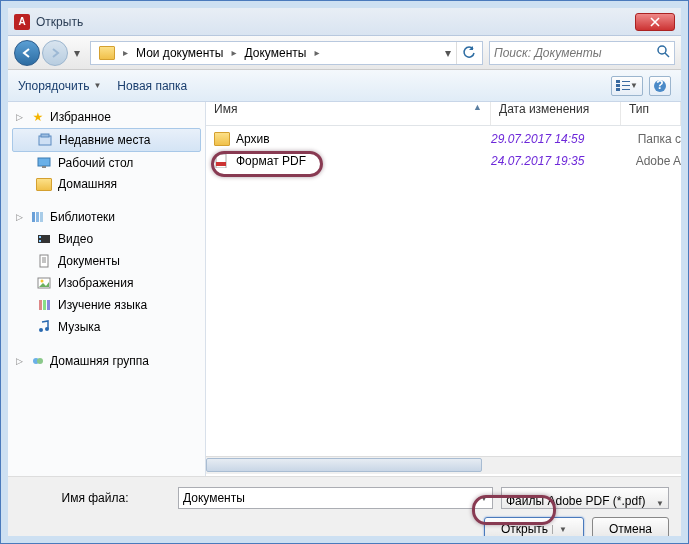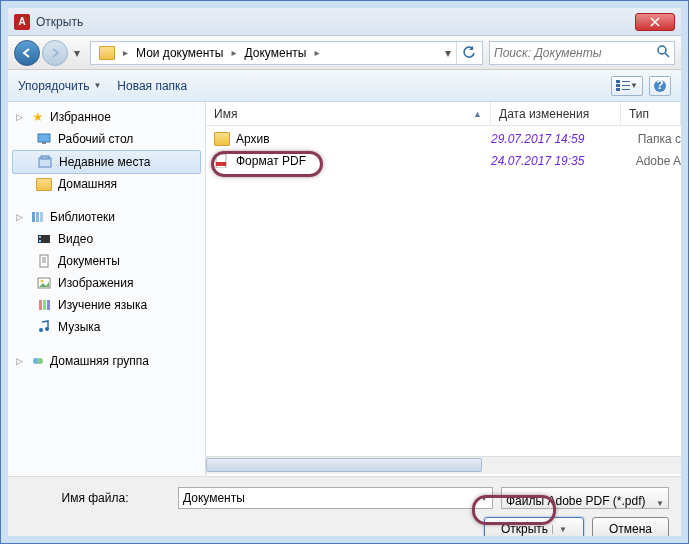--- a/index.html
+++ b/index.html
@@ -44,21 +44,21 @@
 .side-head .tri { color: #888; font-size: 9px; width: 10px; }
 .side-item { display: flex; align-items: center; gap: 6px; padding: 3px 8px 3px 28px; cursor: pointer; }
 .side-item.selected { background: linear-gradient(#e8f0fa,#d4e4f5); border: 1px solid #a8c8e8; border-radius: 2px; margin: 0 4px; padding-left: 24px; }
 .s-icon { width: 16px; height: 16px; display: flex; align-items: center; justify-content: center; font-size: 12px; }
 .star-ic { color: #f4b400; }
 .folder-ic { width: 16px; height: 13px; background: linear-gradient(#fce088,#f0c04a); border: 1px solid #d4a030; border-radius: 1px; }
 
 
 .filelist { flex: 1; display: flex; flex-direction: column; overflow: hidden; }
 .list-header { display: flex; border-bottom: 1px solid #e0e4e8; height: 24px; align-items: center; background: #fff; }
-.lh-col { padding: 0 8px; border-right: 1px solid #e8e8e8; height: 100%; display: flex; align-items: center; cursor: pointer; color: #333; }
+.lh-col { padding: 0 8px; border-right: 1px solid #e8e8e8; height: 100%; display: flex; cursor: pointer; color: #333; }
 .lh-col.name { flex: 1; justify-content: space-between; }
 .lh-col.date { width: 130px; }
 .lh-col.type { width: 60px; }
 .sort-ic { color: #5a7ea0; font-size: 9px; }
 .list-body { flex: 1; overflow: auto; position: relative; padding-top: 2px; }
 .file-row { display: flex; align-items: center; height: 22px; padding-left: 8px; cursor: pointer; }
 .file-row .f-icon { width: 16px; height: 14px; margin-right: 6px; }
 .file-row .f-name { flex: 1; }
 .file-row .f-date { width: 130px; color: #6d28d9; font-style: italic; }
 .file-row .f-type { width: 60px; color: #666; overflow: hidden; white-space: nowrap; text-align: right; }
@@ -169,37 +169,37 @@
 
   <div class="body">
 
     <div class="sidebar">
       <div class="side-group">
         <div class="side-head">
           <span class="tri">▷</span>
           <span class="s-icon star-ic">★</span>
           <span>Избранное</span>
         </div>
+        <div class="side-item selected">
+          <span class="s-icon">
+            <svg width="14" height="14" viewBox="0 0 14 14">
+                <rect x="1" y="3" width="12" height="9" fill="#cfe0f4" stroke="#5a8ac0"></rect>
+                <rect x="3" y="1" width="8" height="3" fill="#9ebee0" stroke="#5a8ac0"></rect>
+              </svg>
+          </span>
+          <span>Недавние места</span>
+        </div>
         <div class="side-item">
           <span class="s-icon">
             <svg width="14" height="14" viewBox="0 0 14 14">
                 <rect x="1" y="2" width="12" height="8" fill="#6ab0e8" stroke="#3a7ab0"></rect>
                 <rect x="5" y="10" width="4" height="2" fill="#888"></rect>
               </svg>
           </span>
           <span>Рабочий стол</span>
-        </div>
-        <div class="side-item selected">
-          <span class="s-icon">
-            <svg width="14" height="14" viewBox="0 0 14 14">
-                <rect x="1" y="3" width="12" height="9" fill="#cfe0f4" stroke="#5a8ac0"></rect>
-                <rect x="3" y="1" width="8" height="3" fill="#9ebee0" stroke="#5a8ac0"></rect>
-              </svg>
-          </span>
-          <span>Недавние места</span>
         </div>
         <div class="side-item">
           <div class="folder-ic s-icon"></div>
           <span>Домашняя</span>
         </div>
       </div>
       <div class="side-group">
         <div class="side-head">
           <span class="tri">▷</span>
           <span class="s-icon">

